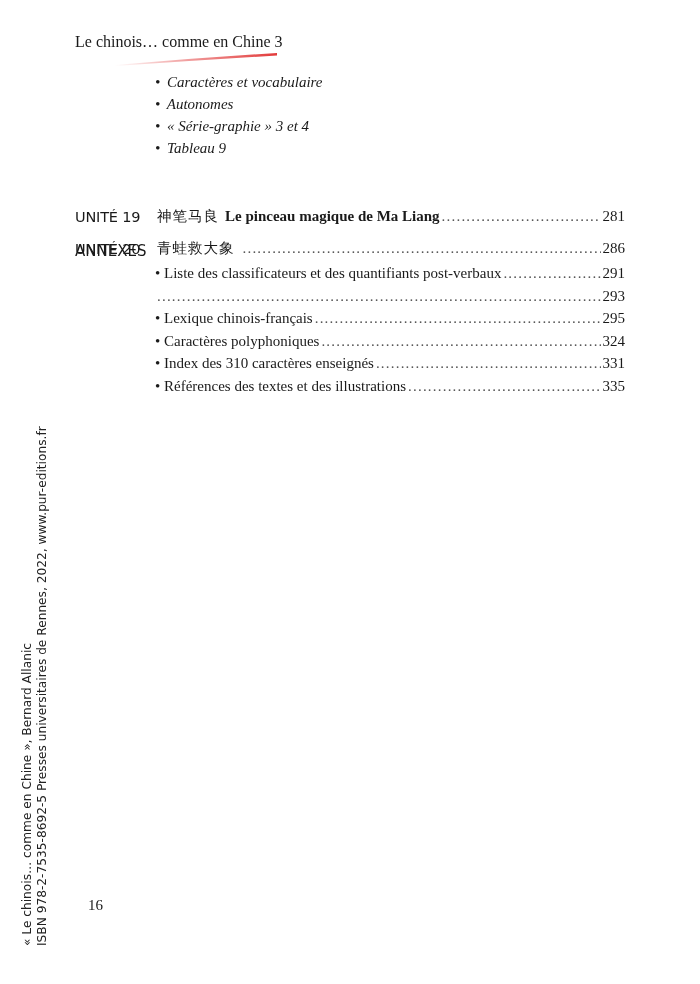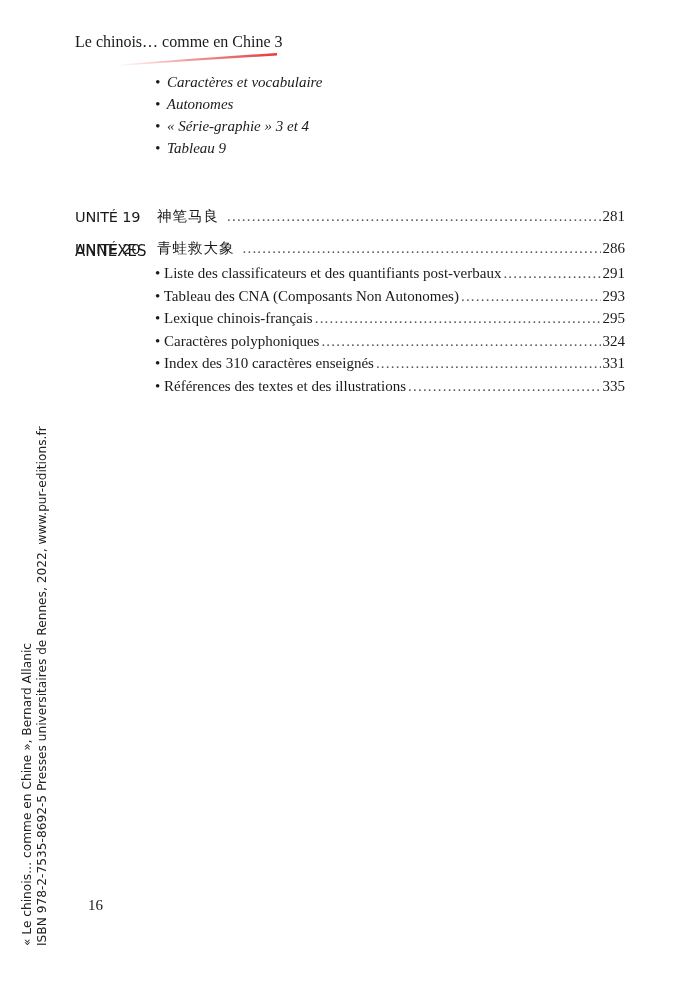--- a/index.html
+++ b/index.html
@@ -50,41 +50,41 @@
 <div class="bullets serif" style="top:71px;">
   <div class="item"><span class="dot">•</span> <span>Caractères et vocabulaire</span></div>
   <div class="item"><span class="dot">•</span> <span>Autonomes</span></div>
   <div class="item"><span class="dot">•</span> <span>« Série-graphie » 3 et 4</span></div>
   <div class="item"><span class="dot">•</span> <span>Tableau 9</span></div>
 </div>
 
 <div class="unit serif" style="top:175px;">
   <span class="unit-label sans">UNITÉ 19</span>
   <span class="cn serif">神笔马良</span>
+  <span class="title">Le pinceau magique de Ma Liang</span>
   <span class="leader"></span>
   <span class="page">281</span>
 </div>
 
 <div class="unit serif" style="top:207px;">
   <span class="unit-label sans">UNITÉ 20</span>
   <span class="cn serif">青蛙救大象</span>
   <span class="leader"></span>
   <span class="page">286</span>
 </div>
 
 <div class="annexes sans">ANNEXES</div>
 
 <div class="toc-list serif">
   <div class="toc-row">
     <span class="lbl"><span>•</span> <span>Liste des classificateurs et des quantifiants post-verbaux</span></span>
     <span class="leader"></span>
     <span class="page">291</span>
   </div>
   <div class="toc-row">
-    <span class="lbl"><span>•</span> <span>Tableau des CNA (Composants Non Autonomes)</span></span>
     <span class="leader"></span>
     <span class="page">293</span>
   </div>
   <div class="toc-row">
     <span class="lbl"><span>•</span> <span>Lexique chinois-français</span></span>
     <span class="leader"></span>
     <span class="page">295</span>
   </div>
   <div class="toc-row">
     <span class="lbl"><span>•</span> <span>Caractères polyphoniques</span></span>

